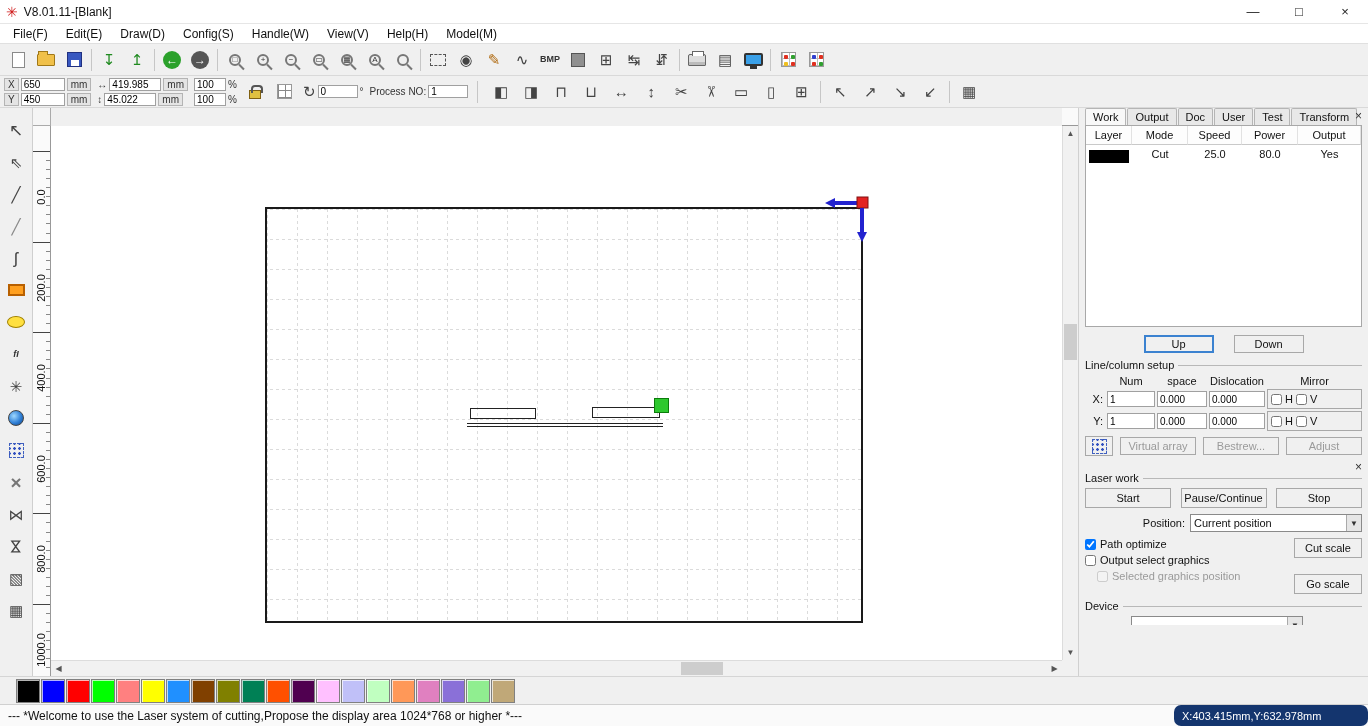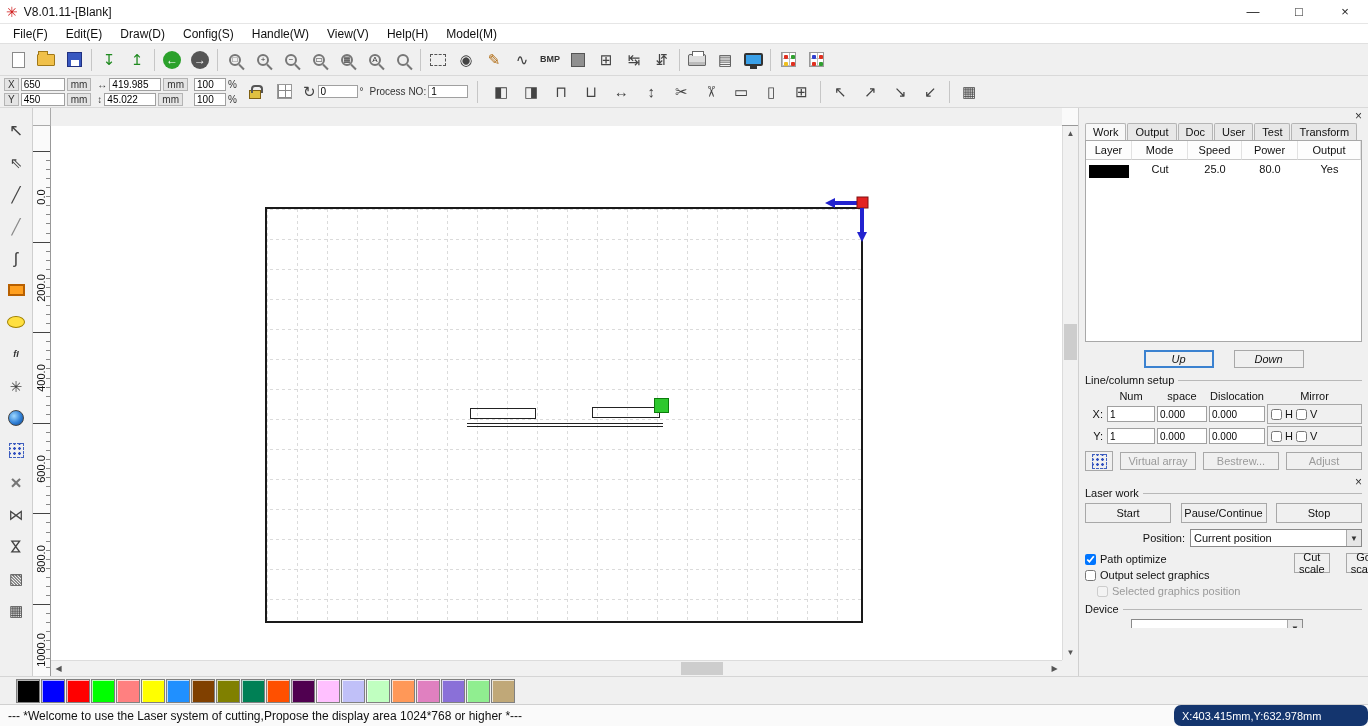--- a/index.html
+++ b/index.html
@@ -111,29 +111,29 @@
 .vscroll{grid-column:4;grid-row:2;background:#f1f1f1;border-left:1px solid #dcdcdc;position:relative;}
 .hscroll{grid-column:3;grid-row:3;background:#f1f1f1;border-top:1px solid #dcdcdc;position:relative;}
 .scorner{grid-column:4;grid-row:3;background:#f1f1f1;}
 .sarrow{position:absolute;font-size:8px;color:#555;width:15px;height:15px;display:flex;align-items:center;justify-content:center;}
 .vthumb{position:absolute;top:198px;left:1px;width:13px;height:36px;background:#cdcdcd;}
 .hthumb{position:absolute;left:630px;top:1px;width:42px;height:13px;background:#cdcdcd;}
 
 
 .rpanel{grid-column:5;grid-row:1/4;background:#f0f0f0;border-left:1px solid #d0d0d0;padding:0 6px;position:relative;overflow:hidden;}
 .panel-close{position:absolute;top:2px;right:6px;font-size:12px;color:#333;line-height:1;}
-.rtabs{display:flex;margin-top:15px;}
+.rtabs{display:flex;}
 .rtab{padding:2px 7px;font-size:11px;border:1px solid #b5b5b5;border-bottom:none;background:#e8e8e8;border-radius:2px 2px 0 0;margin-right:1px;}
 .rtab.active{background:#f8f8f8;}
 .ltable{background:#fff;border:1px solid #a8a8a8;height:202px;font-size:11px;overflow:hidden;}
 .lt-grid{display:grid;grid-template-columns:46px 56px 54px 56px 1fr;}
 .lt-h{padding:3px 0;text-align:center;border-bottom:1px solid #c9c9c9;border-right:1px solid #e2e2e2;background:#fdfdfd;}
 .lt-c{padding:3px 0;text-align:center;}
 .lt-swatch{width:40px;height:13px;margin:2px auto 0;}
-.updown{display:flex;justify-content:center;gap:20px;margin:8px 0 6px;font-style:italic;}
+.updown{display:flex;justify-content:center;gap:20px;margin:8px 0 6px;}
 .btn{background:#f0f0f0;border:1px solid #a8a8a8;font-size:11px;height:18px;padding:0 4px;display:flex;align-items:center;justify-content:center;font-family:"Liberation Sans",sans-serif;}
 .btn.focus{border:2px solid #3b82d0;}
 .btn.w70{width:70px;}
 .btn.disabled{color:#9a9a9a;}
 .group-title-row{display:flex;align-items:center;gap:4px;font-size:11px;margin:6px 0 4px;}
 .gline{flex:1;height:1px;background:#b8b8b8;}
 .lc-grid{display:grid;grid-template-columns:20px 48px 50px 56px 1fr;gap:2px;align-items:center;font-size:11px;margin-bottom:2px;}
 .lc-head{text-align:center;font-size:11px;}
 .lc-lab{text-align:right;padding-right:2px;}
 .lc-fld{width:100%;height:16px;font-size:10px;border:1px solid #a0a0a0;background:#fff;padding:0 2px;font-family:"Liberation Sans",sans-serif;}
@@ -145,21 +145,21 @@
 .lw-close{display:flex;justify-content:flex-end;font-size:12px;color:#333;margin-top:6px;height:10px;line-height:10px;}
 .lw-btnrow{display:flex;justify-content:space-between;margin:4px 0;}
 .lw-btnrow .btn{width:86px;height:20px;}
 .posrow{display:flex;align-items:center;justify-content:flex-end;gap:5px;margin:6px 0;font-size:11px;}
 .combo{width:172px;height:18px;background:#fff;border:1px solid #8a8a8a;display:flex;align-items:center;font-size:11px;padding-left:3px;}
 .combo .arrow{margin-left:auto;width:15px;height:100%;background:#e6e6e6;border-left:1px solid #aaa;display:flex;align-items:center;justify-content:center;font-size:8px;color:#333;}
 .lw-bottom{display:flex;margin-top:2px;}
 .chk-col{flex:1;display:flex;flex-direction:column;gap:4px;font-size:11px;}
 .chk-row{display:flex;align-items:center;gap:4px;}
 .chk-row.disabled{color:#9a9a9a;margin-left:12px;}
-.scale-col{width:68px;display:flex;flex-direction:row;gap:16px;text-align:center;}
+.scale-col{width:68px;display:flex;flex-direction:column;gap:16px;text-align:center;}
 .scale-col .btn{height:20px;}
 .device-combo{height:9px;overflow:hidden;margin-left:46px;}
 
 
 .palette{height:28px;display:flex;align-items:center;padding-left:16px;gap:1px;background:#f0f0f0;border-top:1px solid #d5d5d5;}
 .swatch{width:24px;height:24px;border:1px solid #808080;box-shadow:inset 1px 1px 0 rgba(255,255,255,.7);flex:none;}
 .statusbar{height:22px;display:flex;align-items:center;background:#fafafa;border-top:1px solid #d0d0d0;font-size:12px;}
 .status-msg{padding-left:8px;}
 .status-coords{margin-left:auto;width:194px;background:#14356e;color:#fff;height:100%;display:flex;align-items:center;padding-left:8px;font-size:11px;}
 </style>

